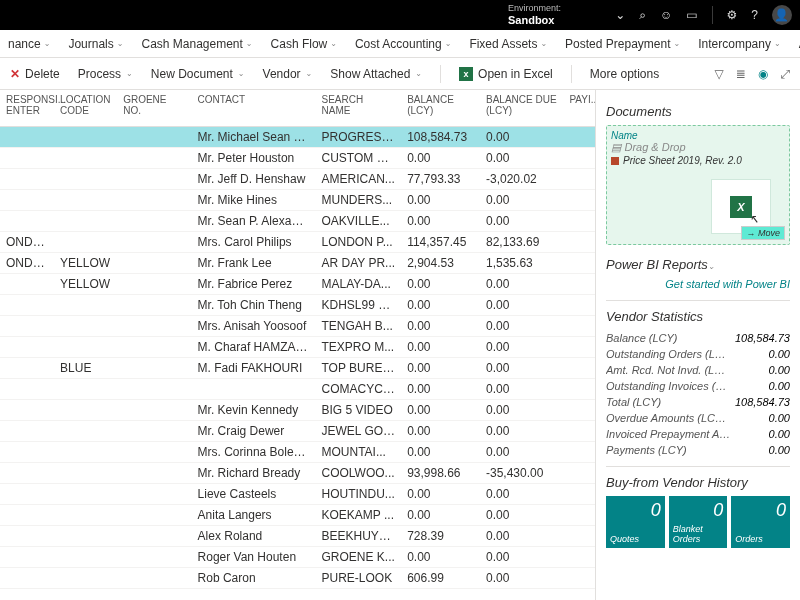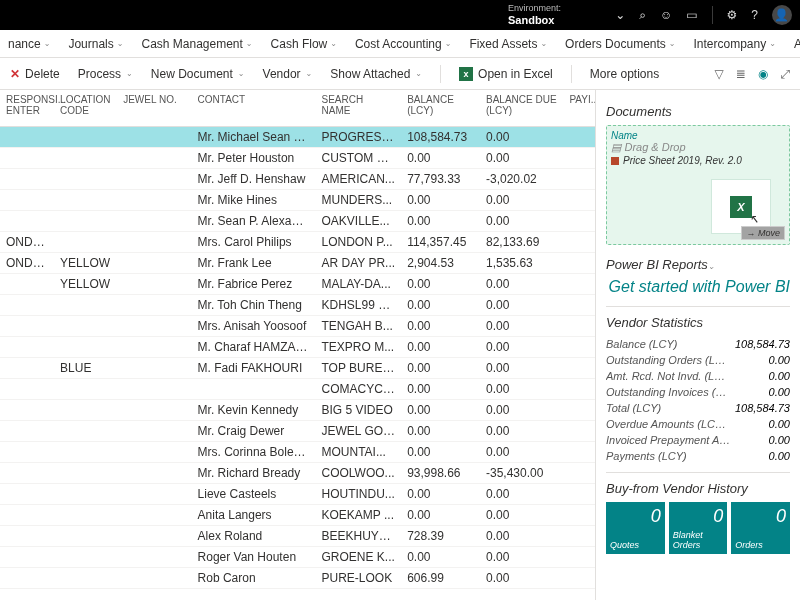--- a/index.html
+++ b/index.html
@@ -44,24 +44,24 @@
   
   .fb-section-title { font-size: 13px; color: #323130; margin: 6px 0 6px 0; }
   .fb-drop { border: 1px dashed #7bc99f; background: #e6f6ed; border-radius: 2px; padding: 4px; margin-bottom: 12px; position: relative; height: 120px; }
   .fb-drop .hdr { font-size: 10px; color: #038387; }
   .fb-drop .dd { font-size: 11px; color: #888; }
   .fb-drop .file { font-size: 10px; color: #333; display: flex; align-items: center; gap: 4px; margin-top: 1px; }
   .file-ico { width: 8px; height: 8px; background: #b7472a; }
   .drop-ill { position: absolute; right: 18px; bottom: 10px; width: 60px; height: 55px; background: #fff; border: 1px solid #d0e8dc; display: flex; align-items: center; justify-content: center; }
   .drop-ill::before { content: ""; position: absolute; left: -6px; top: 6px; width: 60px; height: 55px; background: #f5fbf7; border: 1px solid #d0e8dc; z-index: -1; }
   .xl { width: 22px; height: 22px; background: #217346; color: #fff; font-size: 11px; font-weight: bold; display: flex; align-items: center; justify-content: center; }
-  .move-tag { position: absolute; right: 4px; bottom: 4px; background: #a3a3a3; border: 1px solid #ccc; font-size: 9px; padding: 1px 4px; }
+  .move-tag { position: absolute; right: 4px; bottom: 4px; background: #5eead4; border: 1px solid #ccc; font-size: 9px; padding: 1px 4px; }
   .cursor { position: absolute; right: 30px; bottom: 18px; font-size: 12px; }
 
-  .fb-link { font-size: 16px; color: #038387; text-align: right; display: block; margin-bottom: 10px; }
+  .fb-link { font-size: 11px; color: #038387; text-align: right; display: block; margin-bottom: 10px; }
 
   .stats { font-size: 11px; }
   .stats .row { display: flex; justify-content: space-between; padding: 2px 0; }
   .stats .row .k { color: #555; white-space: nowrap; overflow: hidden; text-overflow: ellipsis; max-width: 125px; }
   .stats .row .v { color: #000; }
 
   .hr { height: 1px; background: #e1dfdd; margin: 8px 0; }
 
   .tiles { display: flex; gap: 4px; margin-top: 6px; }
   .tile { flex: 1; height: 52px; background: #038387; color: #fff; padding: 4px; display: flex; flex-direction: column; justify-content: space-between; }
@@ -109,21 +109,21 @@
     </span>
   <span class="nav-item">
       <span>Cost Accounting</span>
       <span class="chev">⌄</span>
     </span>
   <span class="nav-item">
       <span>Fixed Assets</span>
       <span class="chev">⌄</span>
     </span>
   <span class="nav-item">
-      <span>Orders Documents</span>
+      <span>Posted Prepayment</span>
       <span class="chev">⌄</span>
     </span>
   <span class="nav-item">
       <span>Intercompany</span>
       <span class="chev">⌄</span>
     </span>
   <span class="nav-item">
       <span>Administration</span>
     </span>
 
@@ -177,21 +177,21 @@
           <col style="width:110px">
           <col style="width:76px">
           <col style="width:70px">
           <col style="width:74px">
           <col style="width:28px">
       </colgroup>
       <thead>
         <tr>
           <th><span>RESPONSI...<br>ENTER</span></th>
           <th><span>LOCATION<br>CODE</span></th>
-          <th><span>JEWEL NO.</span></th>
+          <th><span>GROENE NO.</span></th>
           <th><span>CONTACT</span></th>
           <th><span>SEARCH<br>NAME</span></th>
           <th class="num"><span>BALANCE<br>(LCY)</span></th>
           <th class="num"><span>BALANCE DUE<br>(LCY)</span></th>
           <th><span>PAYI...</span></th>
         </tr>
       </thead>
       <tbody id="grid-body">
           <tr class="sel">
             <td></td>

